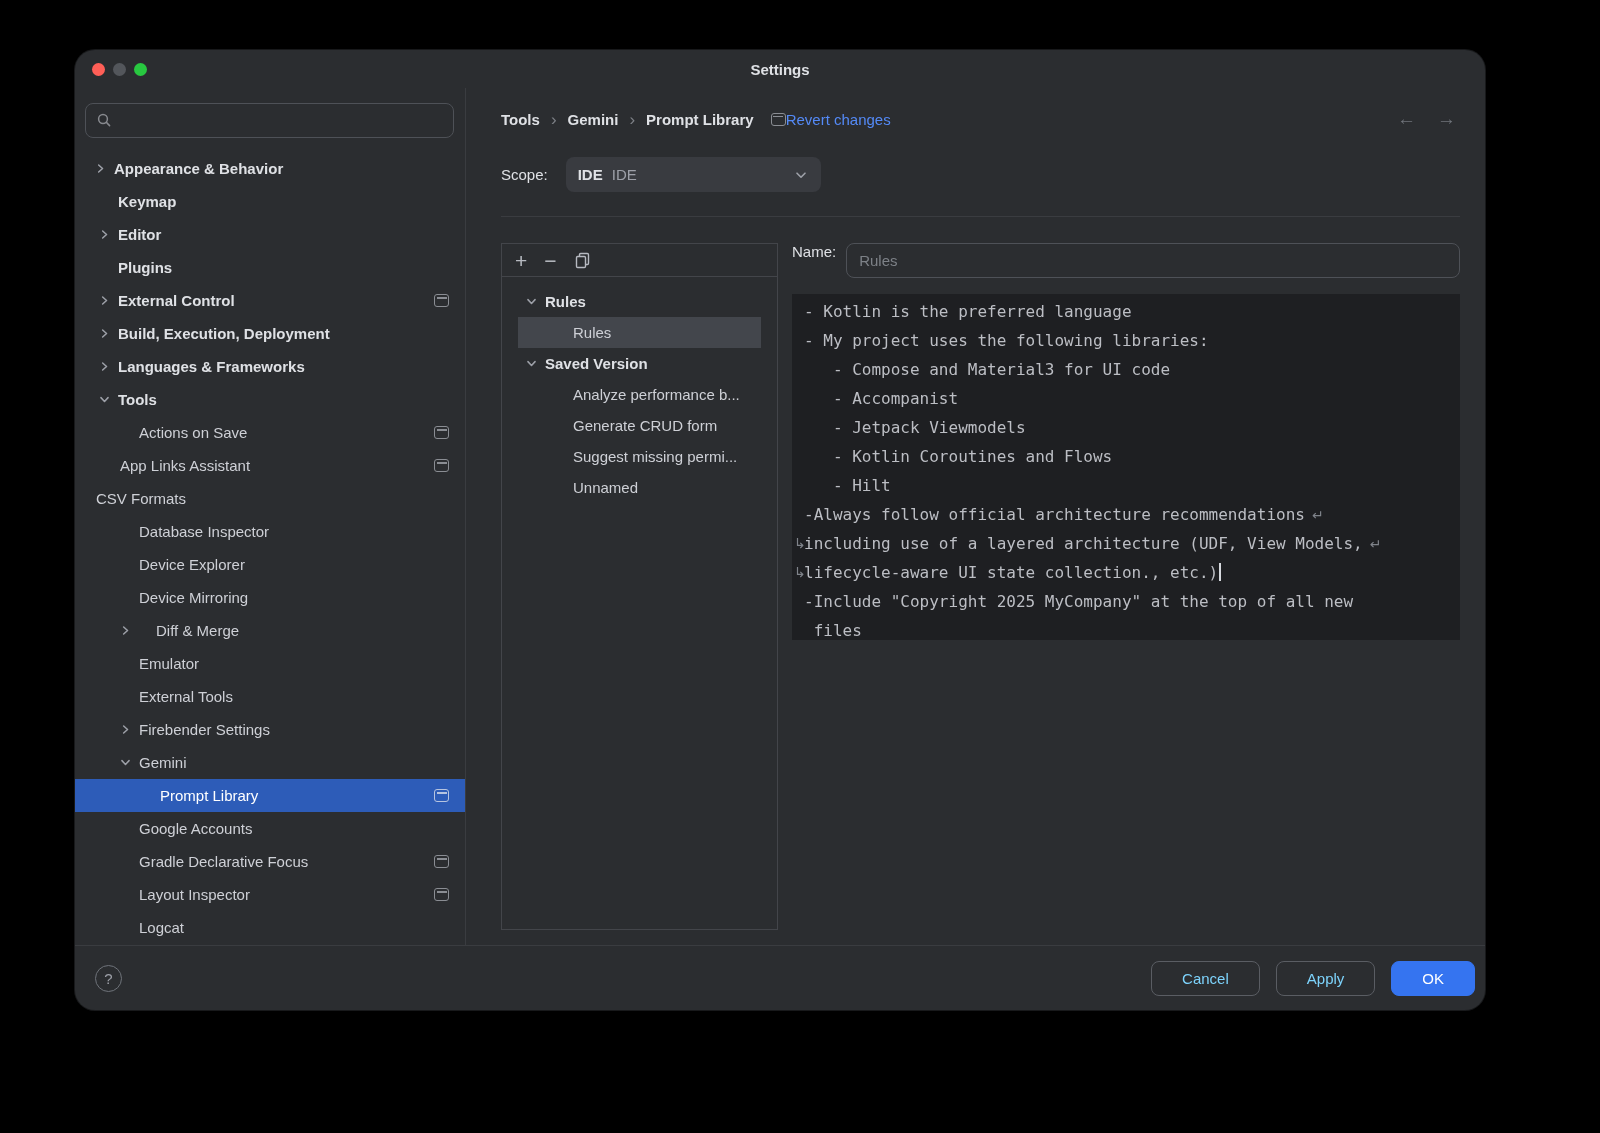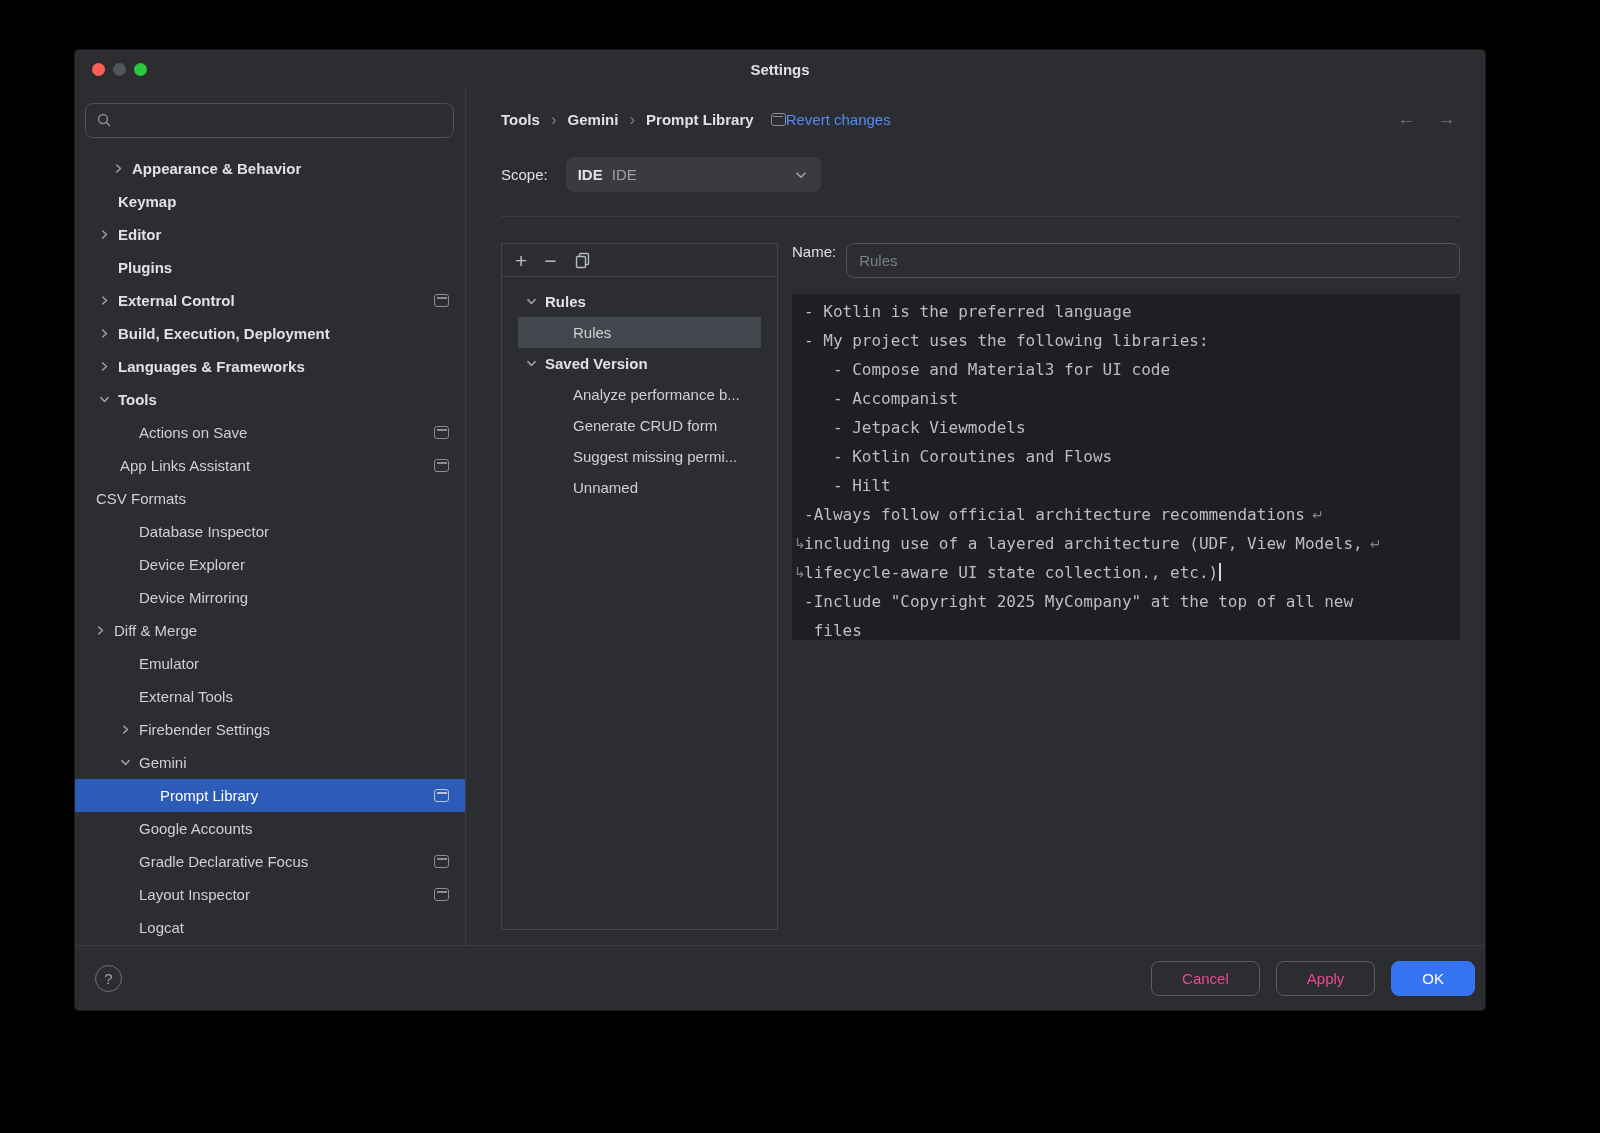--- a/index.html
+++ b/index.html
@@ -1,19 +1,19 @@
 <!DOCTYPE html>
 <html style="--window-bg: #2b2d30; --editor-bg: #1e1f22; --selection-blue: #2d5cb8; --accent-blue: #3574f0; --link-blue: #548af7;"><head>
 <meta charset="utf-8">
 <style>
   *{margin:0;padding:0;box-sizing:border-box}
   html,body{width:1600px;height:1133px;background:#000;overflow:hidden;
     font-family:"Liberation Sans",sans-serif;}
   .window{position:absolute;left:75px;top:50px;width:1410px;height:960px;
-    background:var(--window-bg,#2b2d30);border-radius:4px;overflow:hidden;
+    background:var(--window-bg,#2b2d30);border-radius:20px;overflow:hidden;
     display:flex;flex-direction:column;box-shadow:0 0 0 1px #18191b;}
   
   .titlebar{flex:0 0 38px;position:relative;display:flex;align-items:center;justify-content:center}
   .traffic{position:absolute;left:17px;top:0;height:100%;display:flex;align-items:center;gap:8px}
   .tl{width:13px;height:13px;border-radius:50%;display:inline-block}
   .tl.red{background:#ff5f57}.tl.yellow{background:#53565b}.tl.green{background:#28c840}
   .title{font-size:15px;font-weight:600;color:#dfe1e5}
   
   .main{flex:1;display:flex;min-height:0}
   .sidebar{flex:0 0 391px;width:391px;border-right:1px solid #3a3c40;display:flex;
@@ -74,21 +74,21 @@
   .wrap-mark{color:#7f838a;font-family:"DejaVu Sans",sans-serif;font-size:14px}
   .wrap-end{margin-left:7px}
   .wrap-start{position:absolute;left:-10px;top:0}
   .caret{display:inline-block;width:2px;height:18px;background:#d6d9de;vertical-align:-3px;margin-left:1px}
   
   .footer{flex:0 0 65px;border-top:1px solid #3a3c40;display:flex;align-items:center;padding:0 10px 0 20px}
   .help{width:27px;height:27px;border-radius:50%;border:1.5px solid #6f737a;color:#9da0a8;
     display:flex;align-items:center;justify-content:center;font-size:15px;cursor:pointer}
   .footer-buttons{margin-left:auto;display:flex;gap:16px}
   .btn{height:35px;padding:0 30px;border-radius:8px;background:transparent;border:1px solid #5a5d63;
-    color:#ec4899;font-size:15px;font-family:"Liberation Sans",sans-serif;cursor:pointer}
+    color:#7dd3fc;font-size:15px;font-family:"Liberation Sans",sans-serif;cursor:pointer}
   .btn.primary{background:var(--accent-blue,#3574f0);border-color:var(--accent-blue,#3574f0);color:#fff}
 </style>
 </head>
 <body>
 
 <div class="window">
 
   <div class="titlebar">
     <div class="traffic">
       <span class="tl red"></span>
@@ -101,21 +101,21 @@
   <div class="main">
 
     <aside class="sidebar">
       <div class="search-box">
         <svg width="17" height="17" viewBox="0 0 17 17">
           <circle cx="7" cy="7" r="4.4" fill="none" stroke="#87898e" stroke-width="1.5"></circle>
           <line x1="10.4" y1="10.4" x2="13.6" y2="13.6" stroke="#87898e" stroke-width="1.5" stroke-linecap="round"></line>
         </svg>
       </div>
       <div class="tree" id="sidebar-tree">
-          <div class="srow bold" style="padding-left: 36px;">
+          <div class="srow bold" style="padding-left: 18px;">
             <span class="chevslot">
               <svg class="chev" width="15" height="15" viewBox="0 0 16 16">
                 <polyline points="6 4.2 10.2 8 6 11.8" fill="none" stroke="#9da0a8" stroke-width="1.6" stroke-linecap="round" stroke-linejoin="round"></polyline>
               </svg>
             </span>
             <span class="lbl">Appearance &amp; Behavior</span>
           </div>
           <div class="srow bold" style="padding-left: 22px;">
             <span class="chevslot"></span>
             <span class="lbl">Keymap</span>
@@ -184,21 +184,21 @@
             <span class="lbl">Database Inspector</span>
           </div>
           <div class="srow" style="padding-left: 43px;">
             <span class="chevslot"></span>
             <span class="lbl">Device Explorer</span>
           </div>
           <div class="srow" style="padding-left: 43px;">
             <span class="chevslot"></span>
             <span class="lbl">Device Mirroring</span>
           </div>
-          <div class="srow" style="padding-left: 18px;">
+          <div class="srow" style="padding-left: 43px; gap: 17px;">
             <span class="chevslot">
               <svg class="chev" width="15" height="15" viewBox="0 0 16 16">
                 <polyline points="6 4.2 10.2 8 6 11.8" fill="none" stroke="#9da0a8" stroke-width="1.6" stroke-linecap="round" stroke-linejoin="round"></polyline>
               </svg>
             </span>
             <span class="lbl">Diff &amp; Merge</span>
           </div>
           <div class="srow" style="padding-left: 43px;">
             <span class="chevslot"></span>
             <span class="lbl">Emulator</span>

